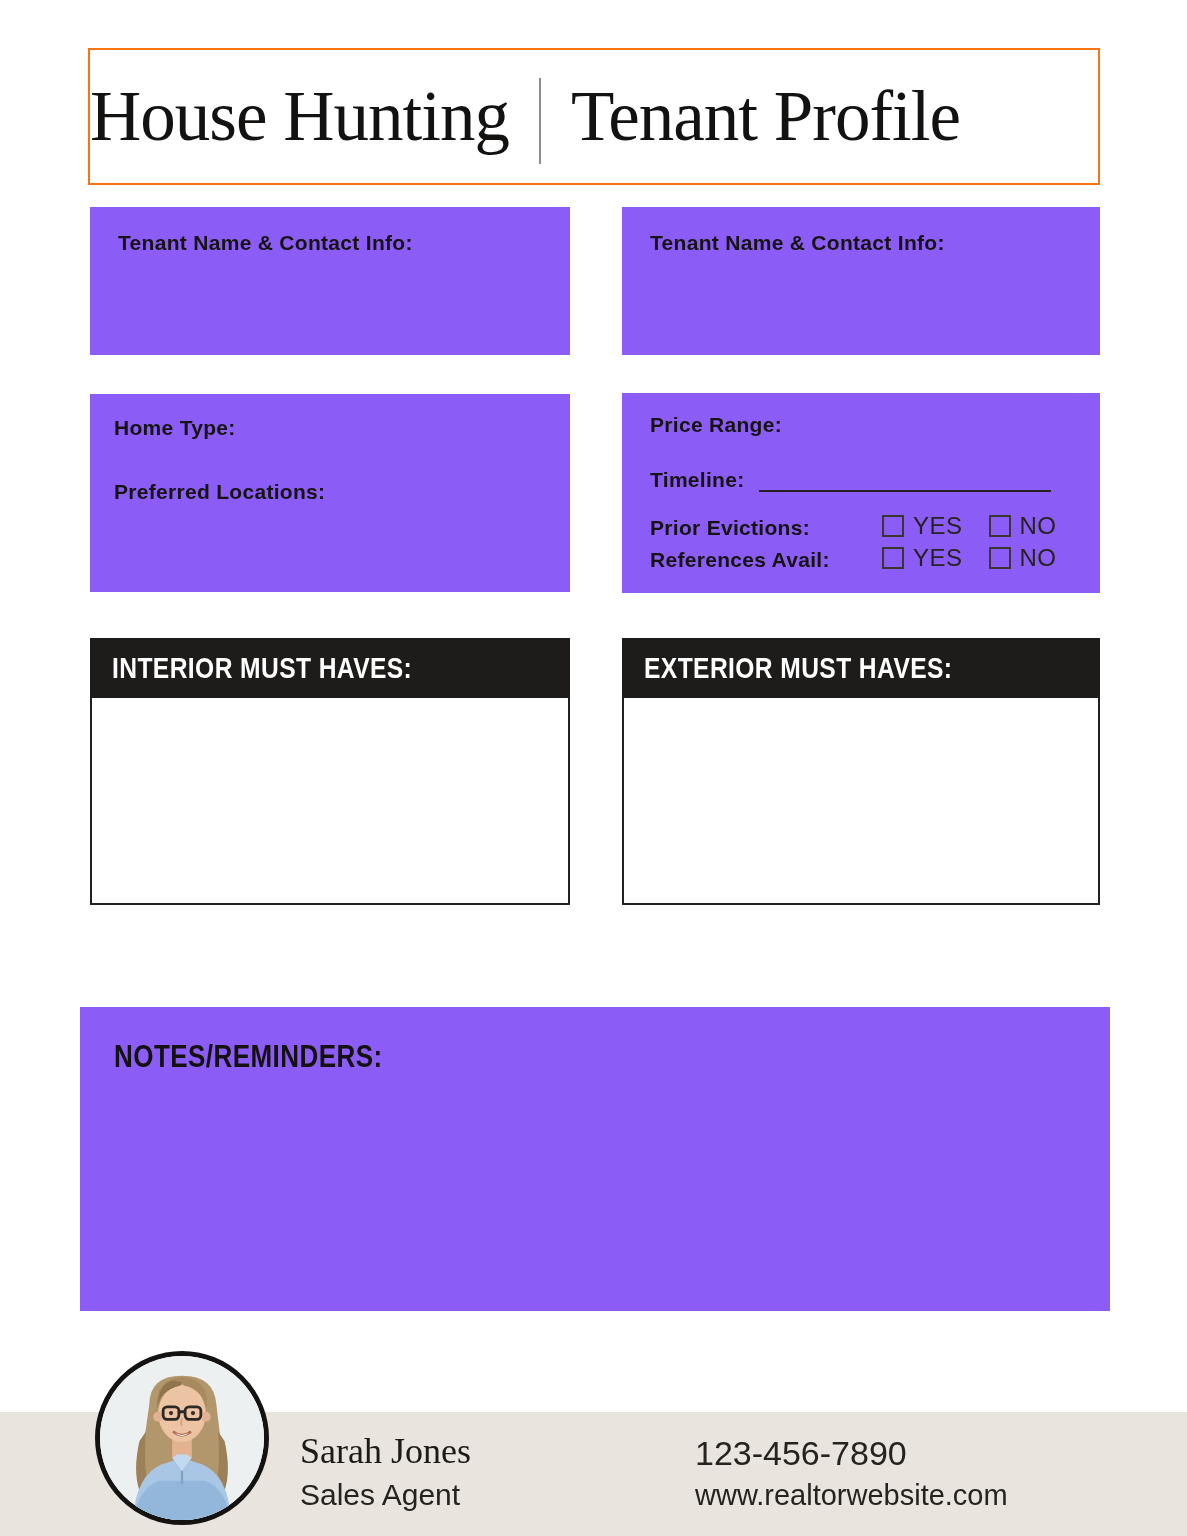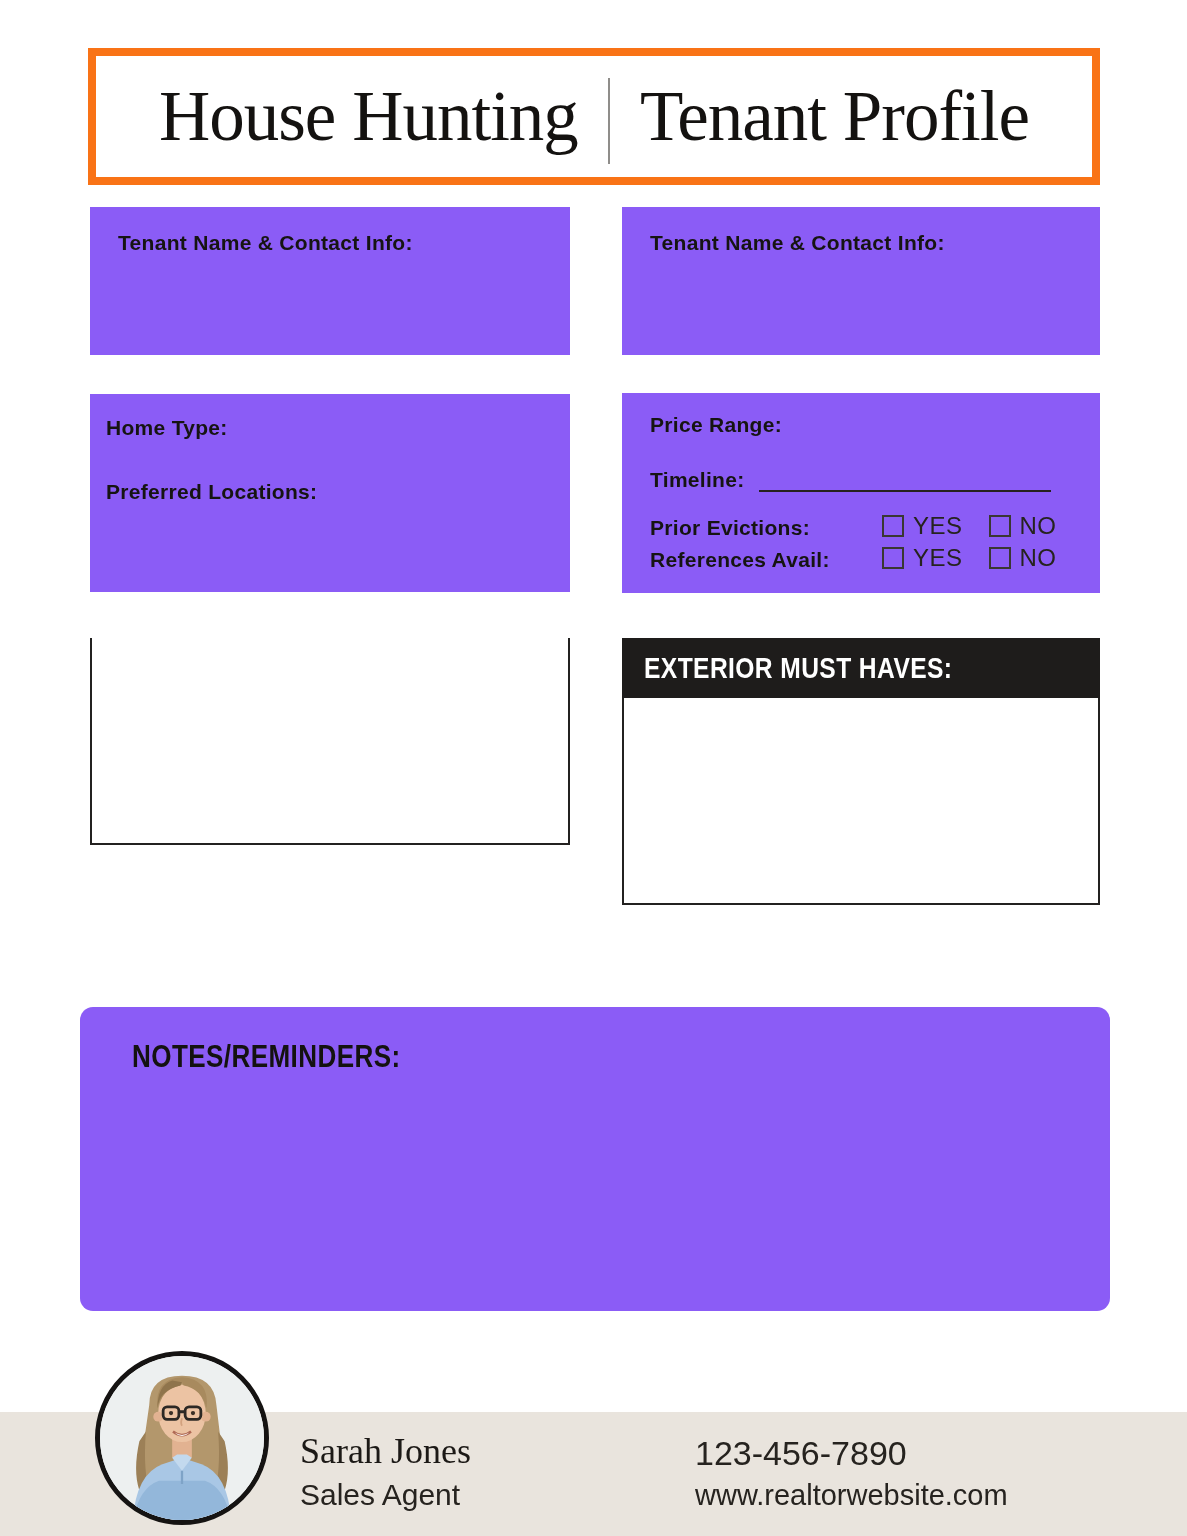--- a/index.html
+++ b/index.html
@@ -13,25 +13,25 @@
     margin: 0 auto;
     background: #ffffff;
     overflow: hidden;
   }
 
   
   .header-box {
     position: absolute;
     left: 88px; top: 48px;
     width: 1012px; height: 137px;
-    border: 8px solid #f97316;
+    border: 2px solid #f97316;
     background: #ffffff;
     display: flex;
     align-items: center;
-    justify-content: center;
+    justify-content: flex-start;
   }
   .header-title {
     font-family: "Liberation Serif", serif;
     font-weight: 500;
     font-size: 71px;
     letter-spacing: -1px;
     color: #141210;
     line-height: 1;
     white-space: nowrap;
     display: flex;
@@ -52,21 +52,21 @@
   .box-label {
     font-weight: 700;
     font-size: 21px;
     letter-spacing: 0.3px;
     color: #161412;
   }
 
   .box-r1-left  { left: 90px;  top: 207px; width: 480px; height: 148px; padding: 24px 28px; }
   .box-r1-right { left: 622px; top: 207px; width: 478px; height: 148px; padding: 24px 28px; }
 
-  .box-r2-left  { left: 90px;  top: 394px; width: 480px; height: 198px; padding: 22px 16px; }
+  .box-r2-left  { left: 90px;  top: 394px; width: 480px; height: 198px; padding: 22px 24px; }
   .box-r2-right { left: 622px; top: 393px; width: 478px; height: 200px; padding: 20px 28px; }
 
   .box-r2-left .box-label.second { display: block; margin-top: 40px; }
 
   .timeline-row {
     display: flex;
     align-items: flex-end;
     margin-top: 31px;
   }
   .timeline-line {
@@ -129,22 +129,21 @@
     background: #ffffff;
     border: 2px solid #232120;
     border-top: none;
   }
 
   
   .notes-box {
     position: absolute;
     left: 80px; top: 1007px;
     width: 1030px; height: 304px;
-    padding: 32px 52px;
-    border-radius: 13px;
+    padding: 32px 34px;
   }
   .notes-label {
     font-weight: 700;
     font-size: 31px;
     letter-spacing: 0.5px;
     color: #141210;
     transform: scaleX(0.84);
     transform-origin: left center;
     white-space: nowrap;
   }
@@ -253,20 +252,23 @@
           <span class="check-text">YES</span>
           <span class="check-gap"></span>
           <span class="checkbox"></span>
           <span class="check-text">NO</span>
         </span>
       </div>
     </div>
   </div>
 
   <div class="must-box left">
+    <div class="must-header">
+      <span class="hdr-text">INTERIOR MUST HAVES:</span>
+    </div>
     <div class="must-body"></div>
   </div>
 
   <div class="must-box right">
     <div class="must-header">
       <span class="hdr-text">EXTERIOR MUST HAVES:</span>
     </div>
     <div class="must-body"></div>
   </div>
 

